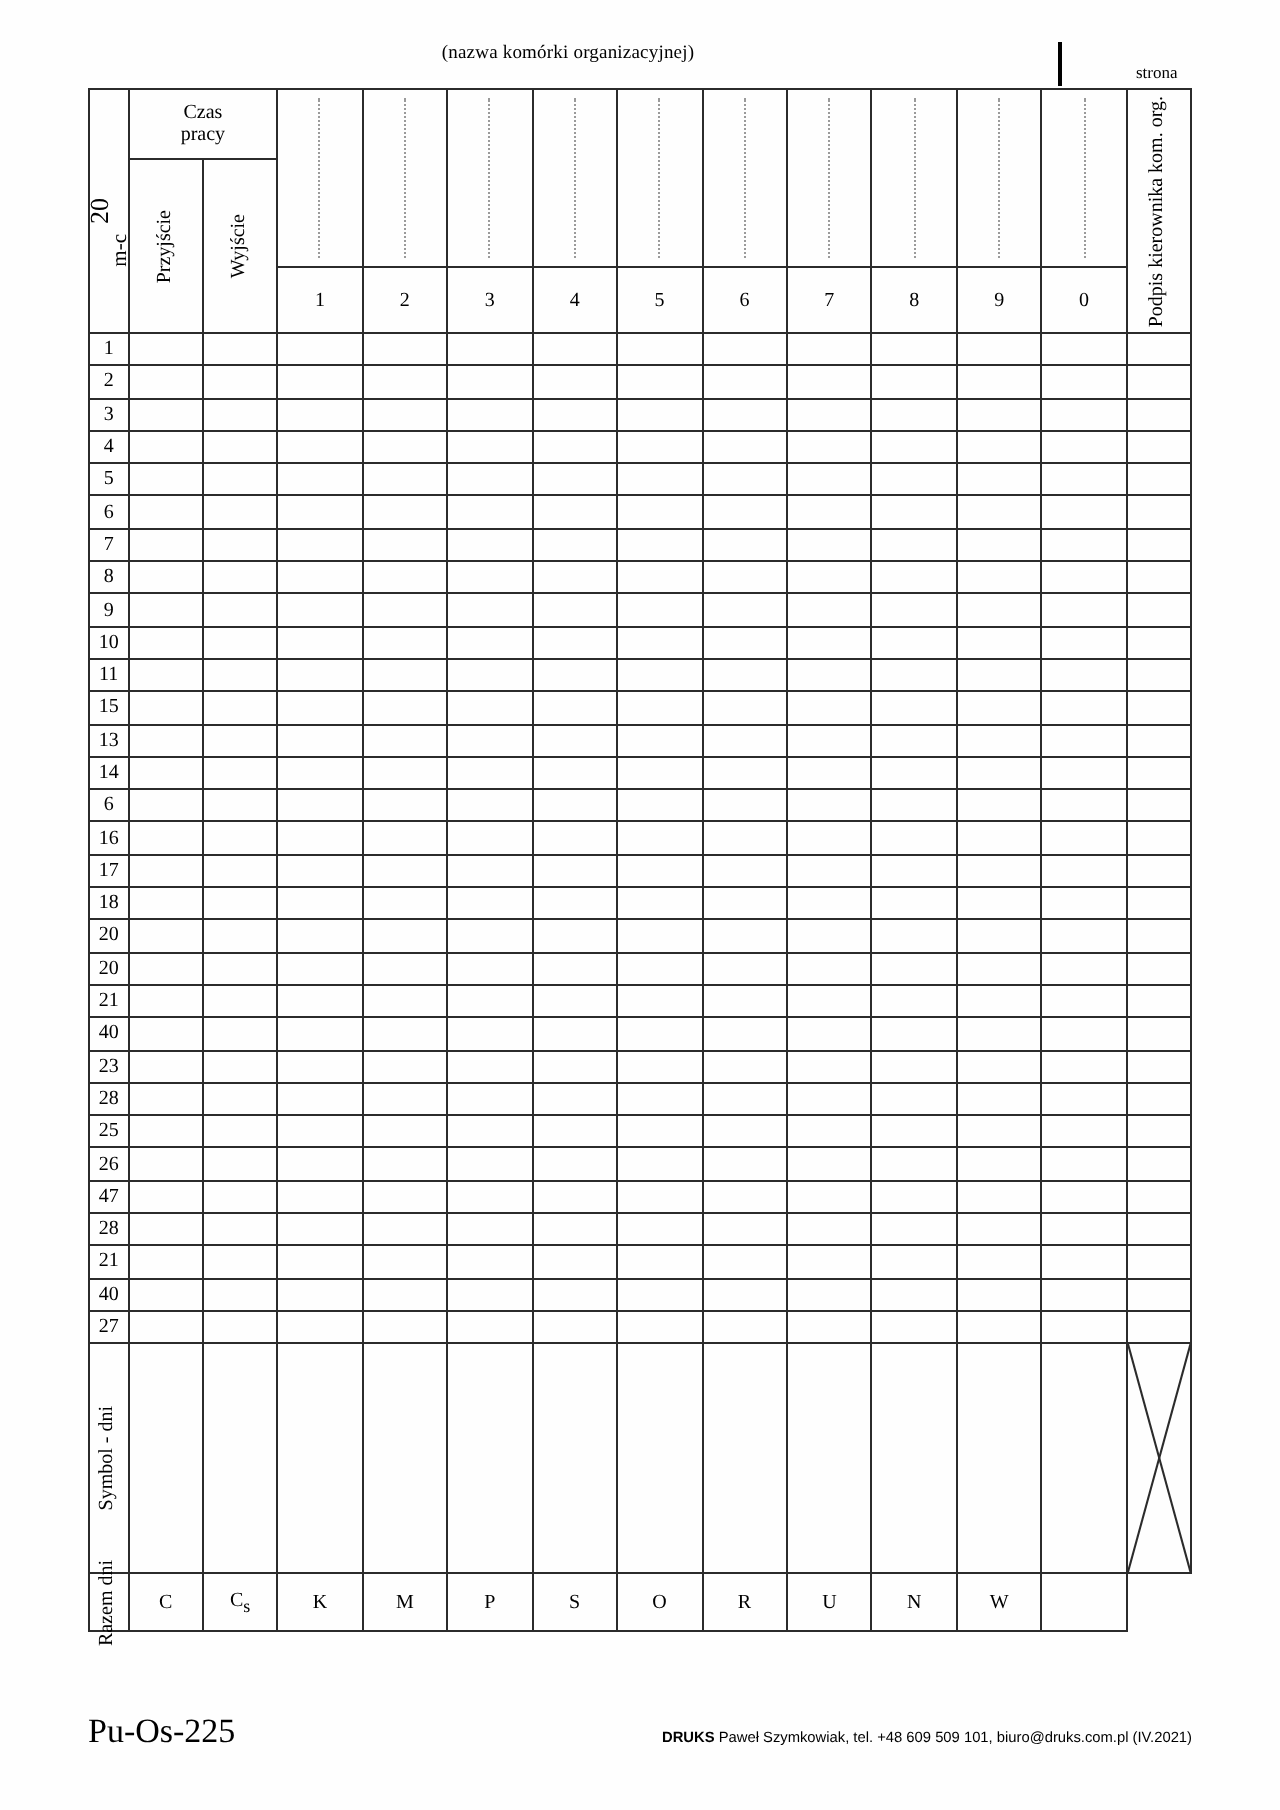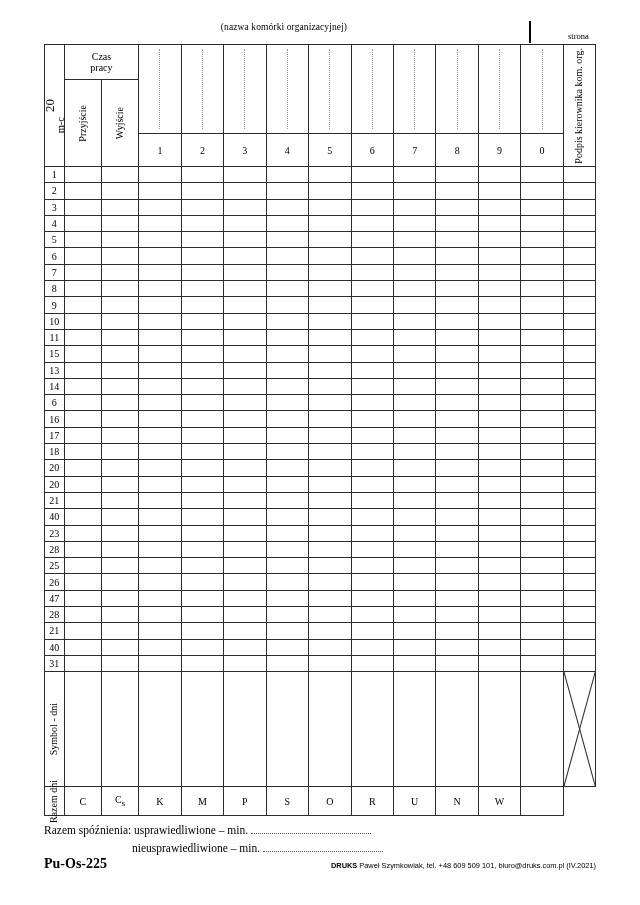--- a/index.html
+++ b/index.html
@@ -151,22 +151,22 @@
   .bottom-row {
     position: absolute;
     left: 44px;
     top: 856px;
     width: 552px;
     display: flex;
     align-items: baseline;
     justify-content: space-between;
   }
   .code {
-    font-size: 14px;
-    font-weight: bold;
+    font-size: 17px;
+    font-weight: normal;
     font-family: "Liberation Serif", serif;
   }
   .imprint {
     font-size: 7.4px;
     font-family: "Liberation Sans", sans-serif;
     padding-left: 32px;
   }
   .imprint b { font-weight: bold; }
 </style>
 </head>
@@ -740,21 +740,21 @@
           <td></td>
           <td></td>
           <td></td>
           <td></td>
           <td></td>
           <td></td>
           <td></td>
           <td></td>
         </tr>
         <tr class="row-day">
-          <td class="daynum">31</td>
+          <td class="daynum">27</td>
           <td></td>
           <td></td>
           <td></td>
           <td></td>
           <td></td>
           <td></td>
           <td></td>
           <td></td>
           <td></td>
           <td></td>
@@ -802,30 +802,20 @@
           <td class="razem-letter" colspan="1">O</td>
           <td class="razem-letter" colspan="1">R</td>
           <td class="razem-letter" colspan="1">U</td>
           <td class="razem-letter" colspan="1">N</td>
           <td class="razem-letter" colspan="1">W</td>
           <td></td>
         </tr>
       </tbody>
   </table>
 
-  <div class="footer-lines">
-    <div class="fl-row">
-      <span class="lbl">Razem spóźnienia: usprawiedliwione – min.</span>
-      <span class="dots" style="width:120px"></span>
-    </div>
-    <div class="fl-row fl-indent">
-      <span class="lbl">nieusprawiedliwione – min.</span>
-      <span class="dots" style="width:120px"></span>
-    </div>
-  </div>
 
   <div class="bottom-row">
     <div class="code">Pu-Os-225</div>
     <div class="imprint">
       <b>DRUKS</b>
       <span>Paweł Szymkowiak, tel. +48 609 509 101, biuro@druks.com.pl (IV.2021)</span>
     </div>
   </div>
 
 </div>

